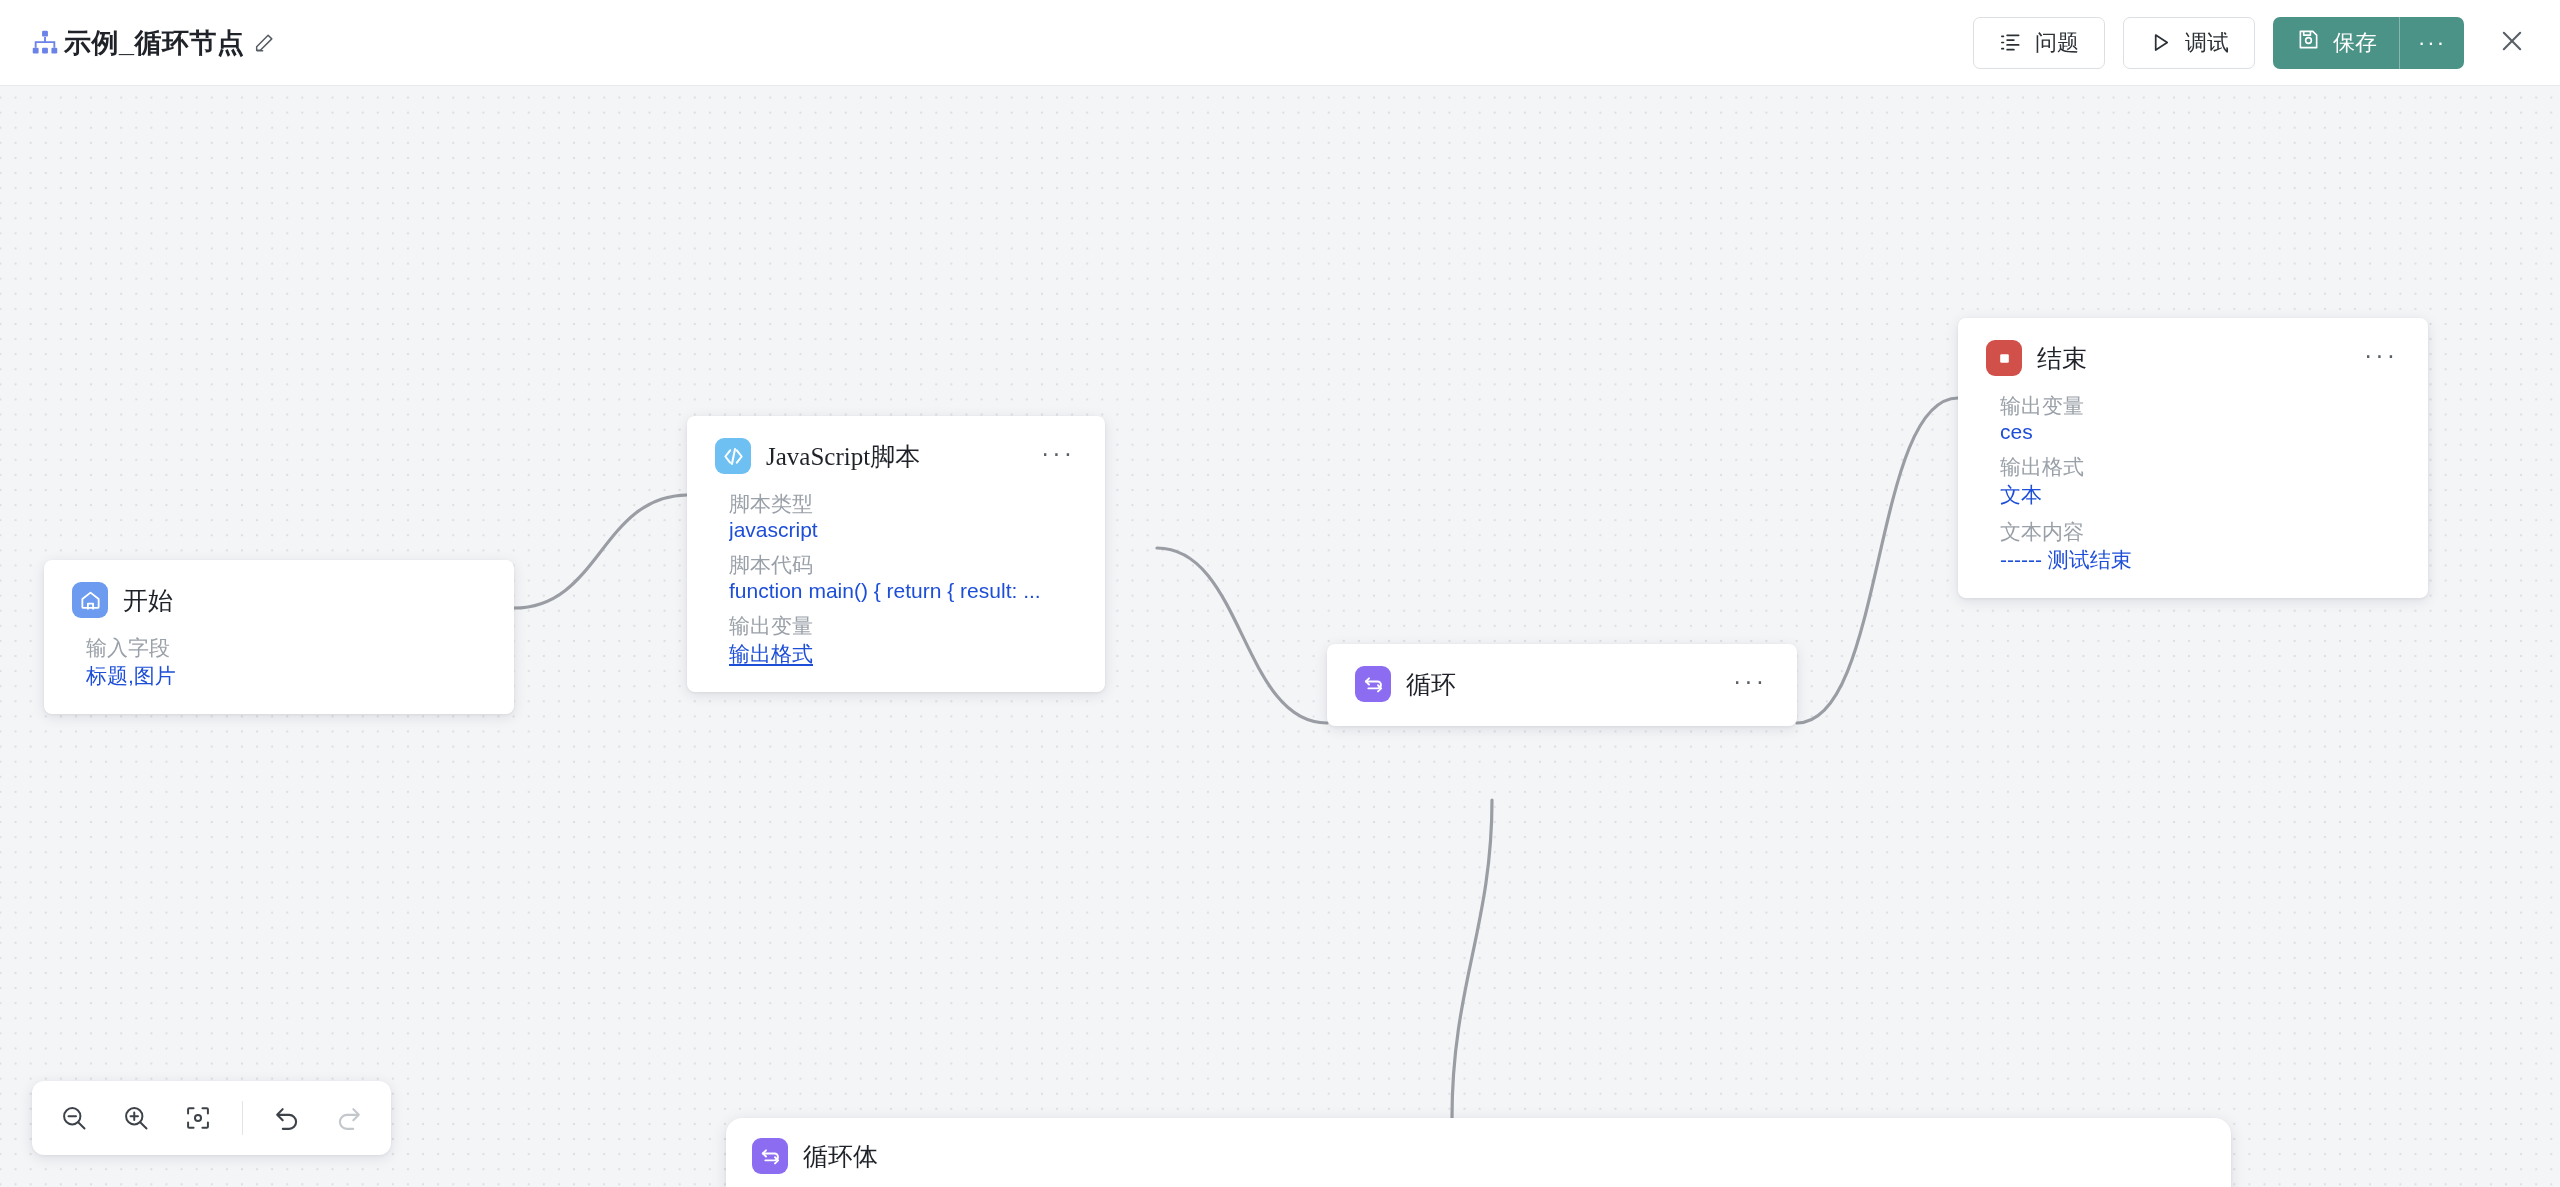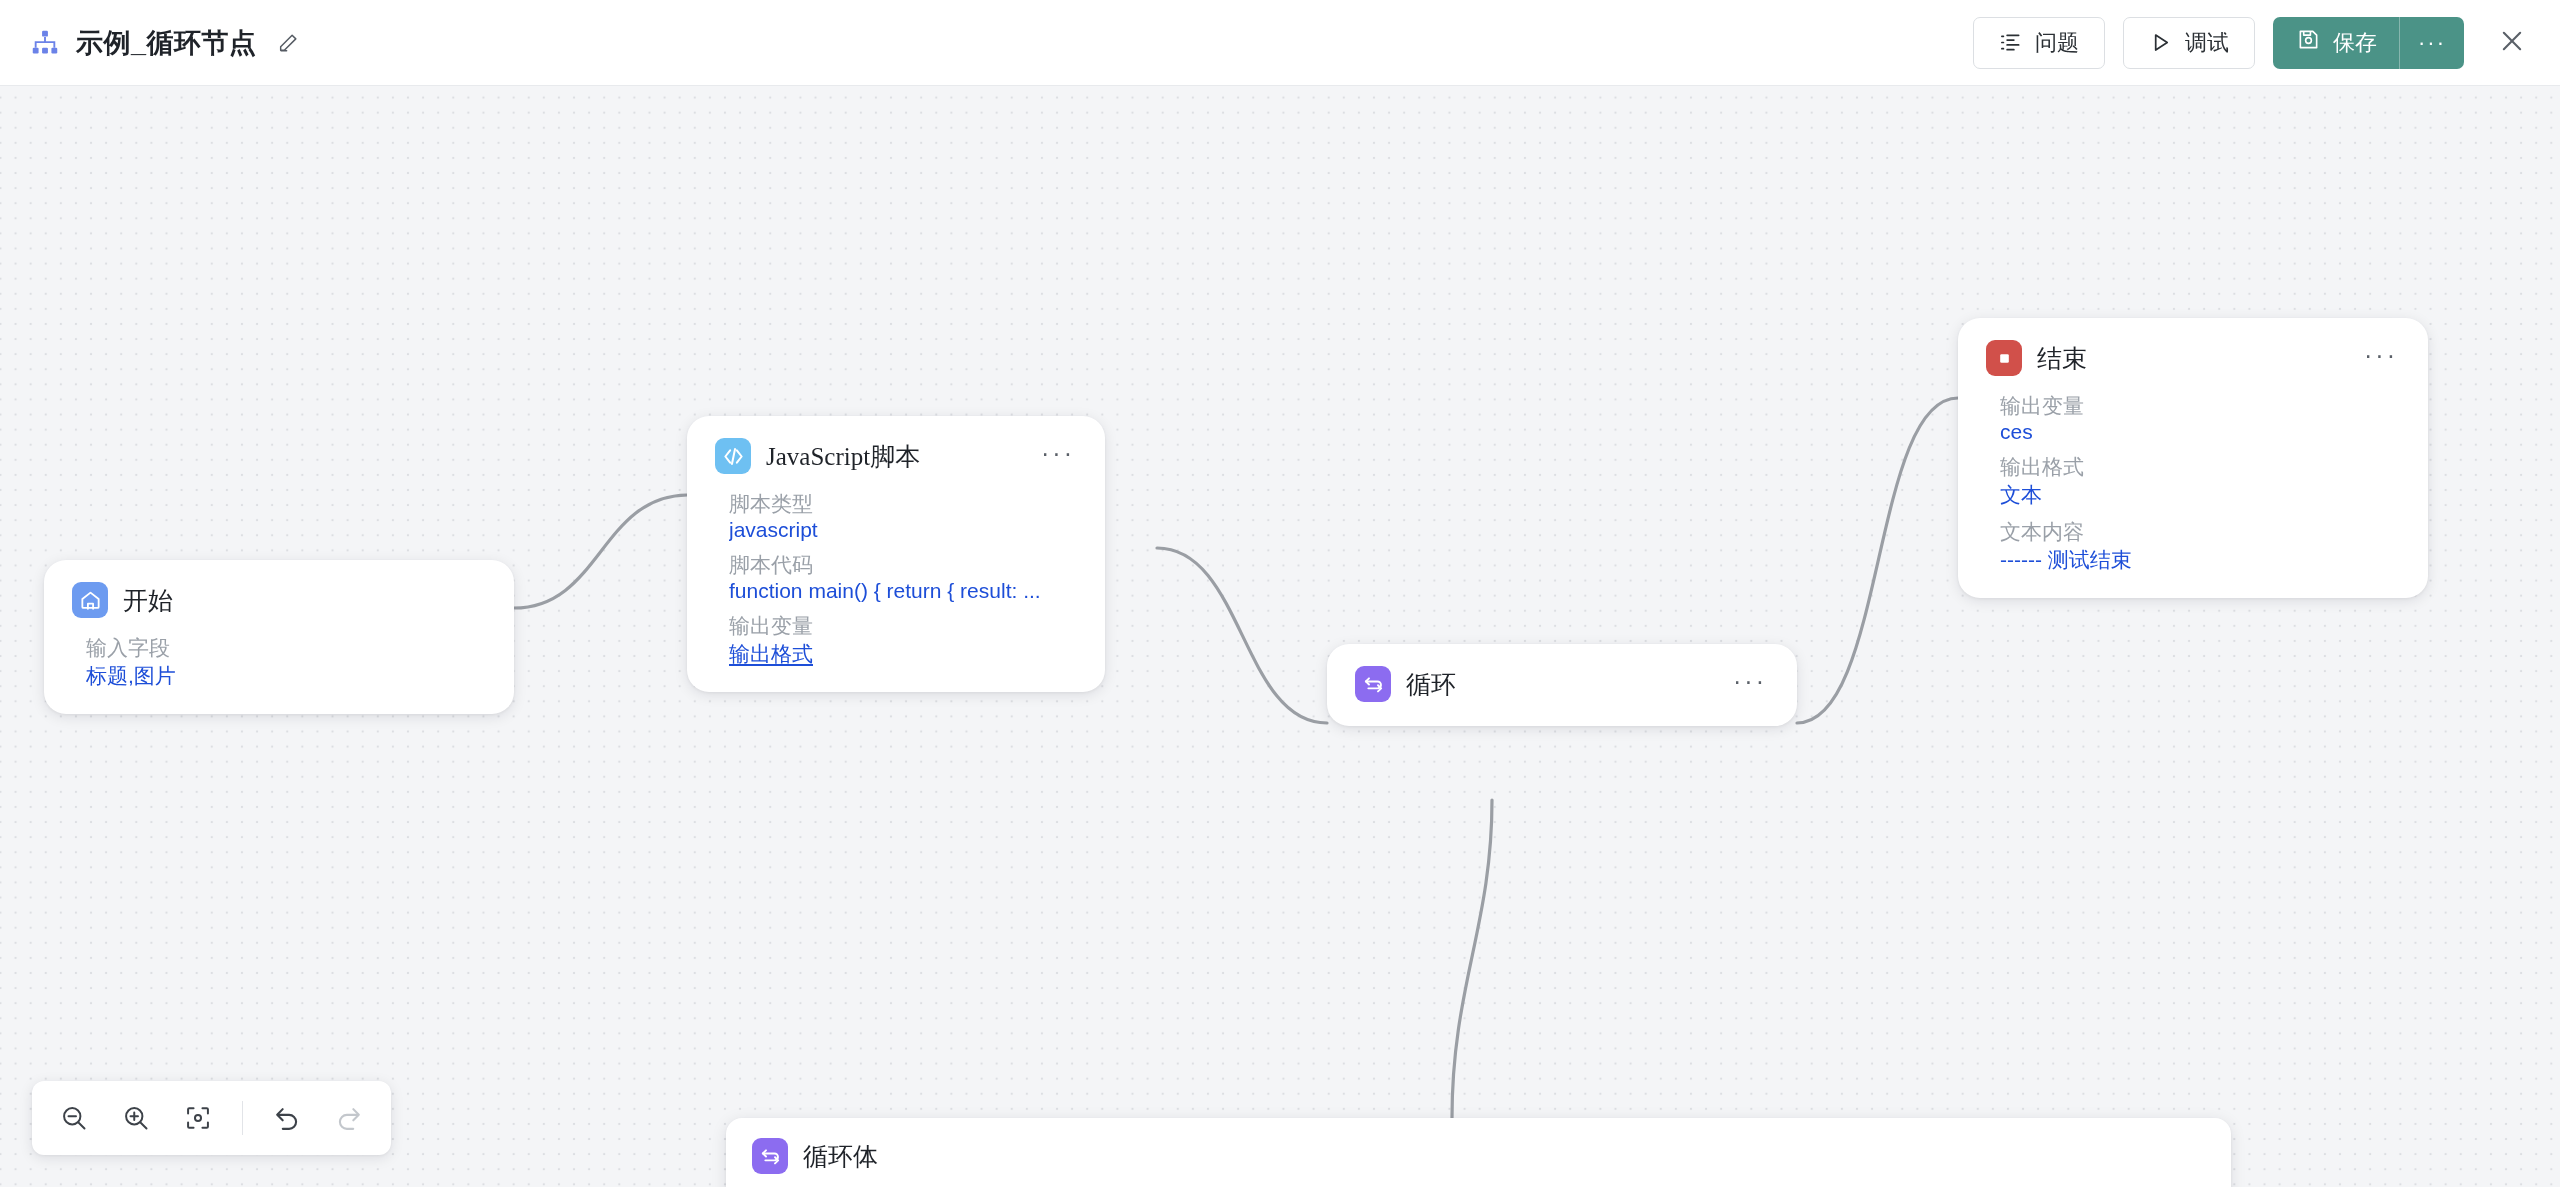--- a/index.html
+++ b/index.html
@@ -12,21 +12,21 @@
 
   
   .header {
     position: absolute; top: 0; left: 0;
     width: 2560px; height: 86px;
     background: #ffffff;
     border-bottom: 1px solid #e8eaed;
     display: flex; align-items: center;
     z-index: 40;
   }
-  .hdr-left { display: flex; align-items: center; padding-left: 30px; gap: 16px; }
+  .hdr-left { display: flex; align-items: center; padding-left: 30px; gap: 4px; }
   .sitemap-icon { width: 30px; height: 28px; display:block; }
   .doc-title {
     font-size: 27px; color: #1f2329; font-weight: 600;
     letter-spacing: .5px; white-space: nowrap;
   }
   .edit-icon { width: 22px; height: 22px; display:block; margin-left: 4px; cursor: pointer; }
 
   .hdr-right {
     margin-left: auto; display: flex; align-items: center;
     gap: 18px; padding-right: 28px;
@@ -67,21 +67,21 @@
     background-size: 15.1px 15.1px;
     background-position: 8px 4px;
     overflow: hidden;
   }
   .edges { position: absolute; top: 0; left: 0; width: 2560px; height: 1101px; pointer-events: none; }
 
   
   .node {
     position: absolute;
     background: #ffffff;
-    border-radius: 22px;
+    border-radius: 8px;
     box-shadow: 0 3px 14px rgba(18,24,40,.10), 0 1px 3px rgba(18,24,40,.06);
     padding: 22px 28px 24px 28px;
     cursor: grab;
   }
   .node-head { display: flex; align-items: center; }
   .node-icon {
     width: 36px; height: 36px; border-radius: 9px;
     display: flex; align-items: center; justify-content: center;
     flex: 0 0 auto;
   }

